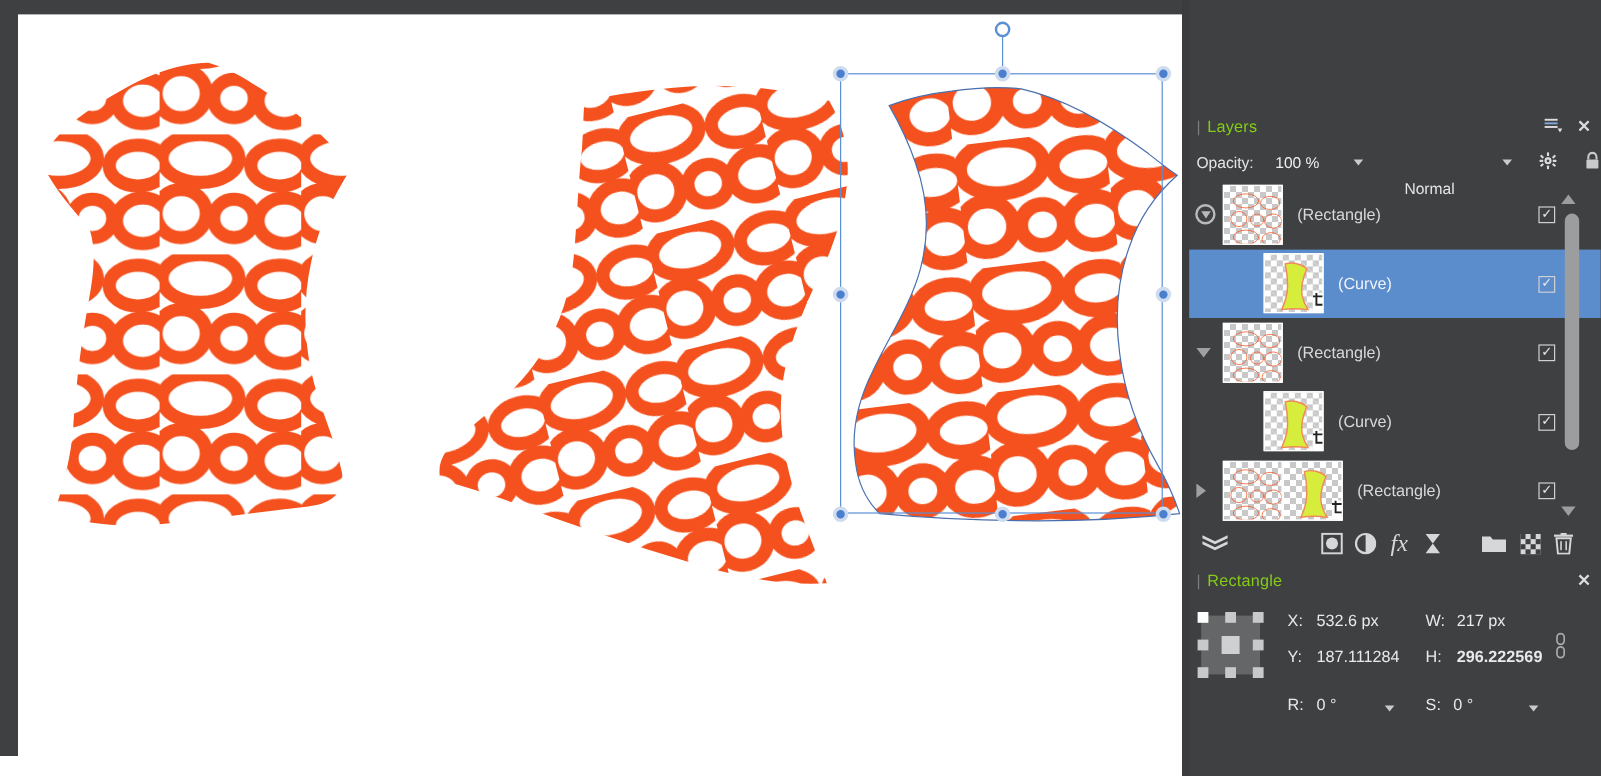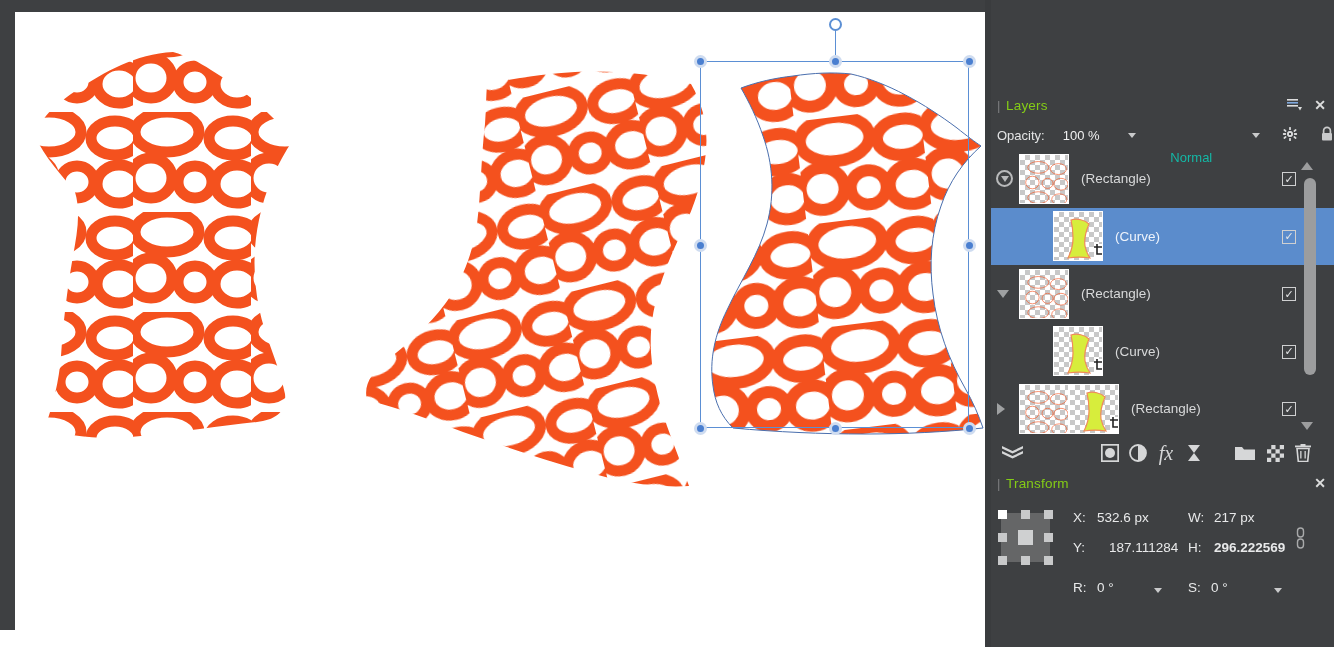--- a/index.html
+++ b/index.html
@@ -60,21 +60,21 @@
 
   
   .opacity-row {
     height: 30px; display: flex; align-items: center; padding-left: 6px; gap: 12px;
     color: #e3e4e5; font-size: 13px;
   }
   .op-label { margin-right: 6px; }
   .op-value { width: 74px; color:#f0f0f0; }
   .caret { width: 0; height: 0; border-left: 4.5px solid transparent; border-right: 4.5px solid transparent;
            border-top: 5px solid #c9cacb; }
-  .blend-value { width: 96px; margin-left: 22px; color:#14b8a6;margin-top:44px; }
+  .blend-value { width: 96px; margin-left: 22px; color:#e5e5e5;margin-top:44px; }
   .gear, .lock { margin-left: 10px; }
 
   
   .layer-list { position: relative; }
   .layer-row {
     position: relative; height: 57.5px; display: flex; align-items: center;
   }
   .layer-row.selected { background: #5b8ccc; }
   .disc-btn {
     position: absolute; left: 5px; width: 17px; height: 17px; border-radius: 50%;
@@ -501,21 +501,21 @@
             <rect x="5.2" y="7" width="1.3" height="7.5" fill="#d6d7d8"></rect>
             <rect x="9.5" y="7" width="1.3" height="7.5" fill="#d6d7d8"></rect>
           </svg>
         </span>
       </div>
     </div>
 
     <div class="panel" style="top:468px; height:179px;">
       <div class="panel-head">
         <span class="grip">|</span>
-        <span class="panel-title">Transform</span>
+        <span class="panel-title">Rectangle</span>
         <span class="head-icons">
           <span class="ic" style="font-weight:bold;font-size:14px;">✕</span>
         </span>
       </div>
 
       <div class="tf-body">
         <div class="anchor-grid">
           <div class="ah active" style="left:-3px;  top:-3px;"></div>
           <div class="ah" style="left:20px;  top:-3px;"></div>
           <div class="ah" style="left:43px;  top:-3px;"></div>
@@ -526,21 +526,21 @@
           <div class="ah" style="left:20px;  top:43px;"></div>
           <div class="ah" style="left:43px;  top:43px;"></div>
         </div>
 
         <span class="tf-key" style="left:82px;  top:12px;">X:</span>
         <span class="tf-field" style="left:106px; top:12px;">532.6 px</span>
         <span class="tf-key" style="left:197px; top:12px;">W:</span>
         <span class="tf-field" style="left:223px; top:12px;">217 px</span>
 
         <span class="tf-key" style="left:82px;  top:42px;">Y:</span>
-        <span class="tf-field" style="left:106px; top:42px;margin-left:12px;">187.111284</span>
+        <span class="tf-field" style="left:106px; top:42px;">187.111284</span>
         <span class="tf-key" style="left:197px; top:42px;">H:</span>
         <span class="tf-field" style="left:223px; top:42px;font-weight:bold;">296.222569</span>
 
         <span class="tf-key" style="left:82px;  top:82px;">R:</span>
         <span class="tf-field" style="left:106px; top:82px;">0 °</span>
         <span class="tf-caret" style="left:163px; top:90px;"></span>
         <span class="tf-key" style="left:197px; top:82px;">S:</span>
         <span class="tf-field" style="left:220px; top:82px;">0 °</span>
         <span class="tf-caret" style="left:283px; top:90px;"></span>
 

